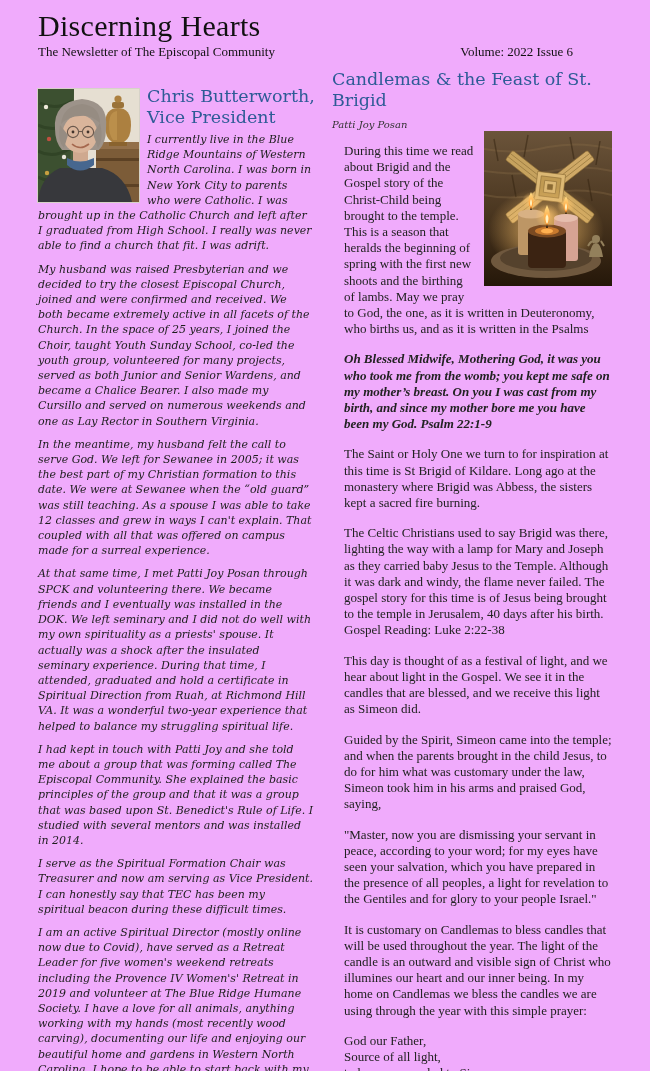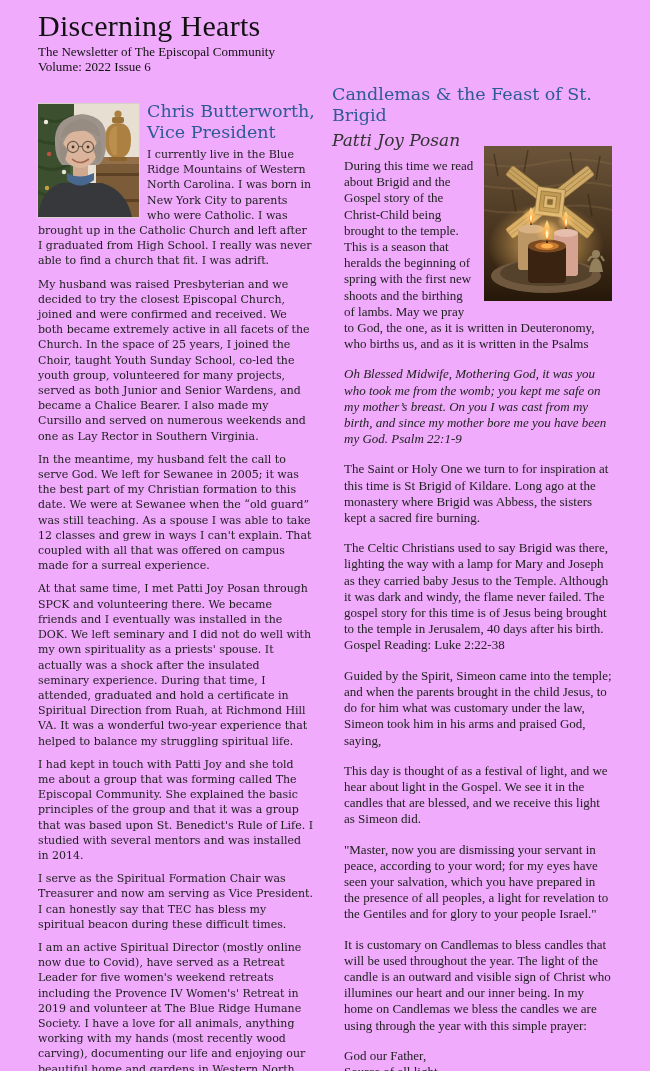--- a/index.html
+++ b/index.html
@@ -12,21 +12,21 @@
     color:#1e1e1e;
   }
   
   .masthead{padding:8px 38px 0 38px;}
   .masthead h1{
     margin:0;font-weight:400;font-size:30px;line-height:36px;
     font-family:"Liberation Serif",serif;color:#111;letter-spacing:.3px;
   }
   .mast-row{
     display:flex;justify-content:space-between;align-items:baseline;
-    font-size:13px;line-height:15px;margin-top:0;color:#111;flex-direction:column;
+    font-size:13px;line-height:15px;margin-top:0;color:#111;
   }
   .mast-row .issue{margin-right:39px;}
   
   .columns{display:flex;gap:12px;padding:0 38px;margin-top:10px;}
   .col{flex:none;}
   .col-left{
     width:282px;padding-top:17px;
     font-family:"DejaVu Serif",serif;
     font-size:11px;line-height:15.2px;color:#1d1d1d;
     text-rendering:optimizeLegibility;
@@ -35,27 +35,27 @@
     width:280px;
     font-family:"Liberation Serif",serif;
     font-size:13px;line-height:16.2px;color:#222;
   }
   h2.art-head{
     margin:0 0 3px 0;font-weight:400;
     font-family:"DejaVu Serif",serif;color:#2e5b96;
     font-size:17.5px;line-height:21px;
   }
   .col-left h2.art-head{white-space:pre-line;margin-bottom:4px;}
-  .col-left p{margin:0 7px 8px 0;}
+  .col-left p{margin:0 7px 8px 0;font-style:italic;}
   .col-right p{margin:0 0 14px 12px;}
   .byline{
     font-family:"DejaVu Serif",serif;font-style:italic;
-    font-size:17px;line-height:16px;color:#333;margin:6px 0 10px 0;
-  }
-  .italic{font-style:italic;}
+    font-size:10px;line-height:16px;color:#333;margin:6px 0 10px 0;
+  }
+  .italic{font-style:italic;font-weight:bold;}
   .prayer{white-space:pre-line;}
   
   .photo-left{
     float:left;width:101px;height:113px;margin:3px 8px 3px 0;
     outline:1px solid #d6d2c8;
   }
   .photo-right{
     float:right;width:128px;height:155px;margin:-12px 0 6px 8px;
   }
   .photo-left svg,.photo-right svg{display:block;width:100%;height:100%;}
@@ -119,21 +119,21 @@
       </div>
 
       <h2 class="art-head">Chris Butterworth,
 Vice President</h2>
 
       <p>I currently live in the Blue Ridge Mountains of Western North Carolina.  I was born in New York City to parents who were Catholic.  I was brought up in the Catholic Church and left after I graduated from High School.  I really was never able to find a church that fit. I was adrift.</p>
       <p>My husband was raised Presbyterian and we decided to try the closest Episcopal Church, joined and were confirmed and received.  We both became extremely active in all facets of the Church.  In the space of 25 years, I joined the Choir, taught Youth Sunday School, co-led the youth group, volunteered for many projects, served as both Junior and Senior Wardens, and became a Chalice Bearer.  I also made my Cursillo and served on numerous weekends and one as Lay Rector in Southern Virginia.</p>
       <p>In the meantime, my husband felt the call to serve God.  We left for Sewanee in 2005; it was the best part of my Christian formation to this date.  We were at Sewanee when the “old guard” was still teaching.  As a spouse I was able to take 12 classes and grew in ways I can't explain.  That coupled with all that was offered on campus made for a surreal experience.</p>
       <p>At that same time, I met Patti Joy Posan through SPCK and volunteering there.  We became friends and I eventually was installed in the DOK.  We left seminary and I did not do well with my own spirituality as a priests' spouse.  It actually was a shock after the insulated seminary experience.  During that time,  I attended, graduated and hold a certificate in Spiritual Direction from Ruah, at Richmond Hill VA.  It was a wonderful two-year experience that helped to balance my struggling spiritual life.</p>
       <p>I had kept in touch with Patti Joy and she told me about a group that was forming called The Episcopal Community. She explained the basic principles of the group and that it was a group that was based upon St. Benedict's Rule of Life.  I studied with several mentors and was installed in 2014.</p>
-      <p>I serve as the Spiritual Formation Chair was Treasurer and now am serving as Vice President.  I can honestly say that TEC has bless my spiritual beacon during these difficult times.</p>
+      <p>I serve as the Spiritual Formation Chair was Treasurer and now am serving as Vice President.  I can honestly say that TEC has been my spiritual beacon during these difficult times.</p>
       <p>I am an active Spiritual Director (mostly online now due to Covid), have served as a Retreat Leader for five women's weekend retreats including the Provence IV Women's' Retreat in 2019 and volunteer at The Blue Ridge Humane Society.  I have a  love for all animals, anything working with my hands  (most recently wood carving), documenting our life and enjoying our beautiful home and gardens in Western North Carolina. I hope to be able to start back with my weekend women's retreats soon....and travel!</p>
 
     </section>
 
     <section class="col col-right">
 
       <h2 class="art-head">Candlemas &amp; the Feast of St. Brigid</h2>
       <div class="byline">Patti Joy Posan</div>
 
       <div class="art-body">
@@ -209,22 +209,22 @@
               <path d="M105 126 Q107 112 112 112 Q117 112 119 126 Z"></path>
               <path d="M104 115 Q108 108 110 112 M120 115 Q116 108 118 112" stroke="#93805c" stroke-width="2" fill="none"></path>
             </g>
           </svg>
         </div>
 
         <p>During this time we read about Brigid and the Gospel story of the Christ-Child being brought to the temple. This is a season that heralds the beginning of spring with the first new shoots and the birthing of lambs. May we pray to God, the one, as it is written in Deuteronomy, who births us, and as it is written in the Psalms</p>
         <p class="italic">Oh Blessed Midwife, Mothering God, it was you who took me from the womb; you kept me safe on my mother’s breast. On you I was cast from my birth, and since my mother bore me you have been my God. Psalm 22:1-9</p>
         <p>The Saint or Holy One we turn to for inspiration at this time is St Brigid of Kildare. Long ago at the monastery where Brigid was Abbess, the sisters kept a sacred fire burning.</p>
         <p>The Celtic Christians used to say Brigid was there, lighting the way with a lamp for Mary and Joseph as they carried baby Jesus to the Temple. Although it was dark and windy, the flame never failed. The gospel story for this time is of Jesus being brought to the temple in Jerusalem, 40 days after his birth. Gospel Reading: Luke 2:22-38</p>
+        <p>This day is thought of as a festival of light, and we hear about light in the Gospel. We see it in the candles that are blessed, and we receive this light as Simeon did.</p>
         <p>Guided by the Spirit, Simeon came into the temple; and when the parents brought in the child Jesus, to do for him what was customary under the law, Simeon took him in his arms and praised God, saying,</p>
-        <p>This day is thought of as a festival of light, and we hear about light in the Gospel. We see it in the candles that are blessed, and we receive this light as Simeon did.</p>
         <p>"Master, now you are dismissing your servant in peace, according to your word; for my eyes have seen your salvation, which you have prepared in the presence of all peoples, a light for revelation to the Gentiles and for glory to your people Israel."</p>
         <p>It is customary on Candlemas to bless candles that will be used throughout the year. The light of the candle is an outward and visible sign of Christ who illumines our heart and our inner being. In my home on Candlemas we bless the candles we are using through the year with this simple prayer:</p>
         <p class="prayer">God our Father,
 Source of all light,
 today you revealed to Simeon
 Your light of revelation to the nations.</p>
       </div>
     </section>
 
   </div>

